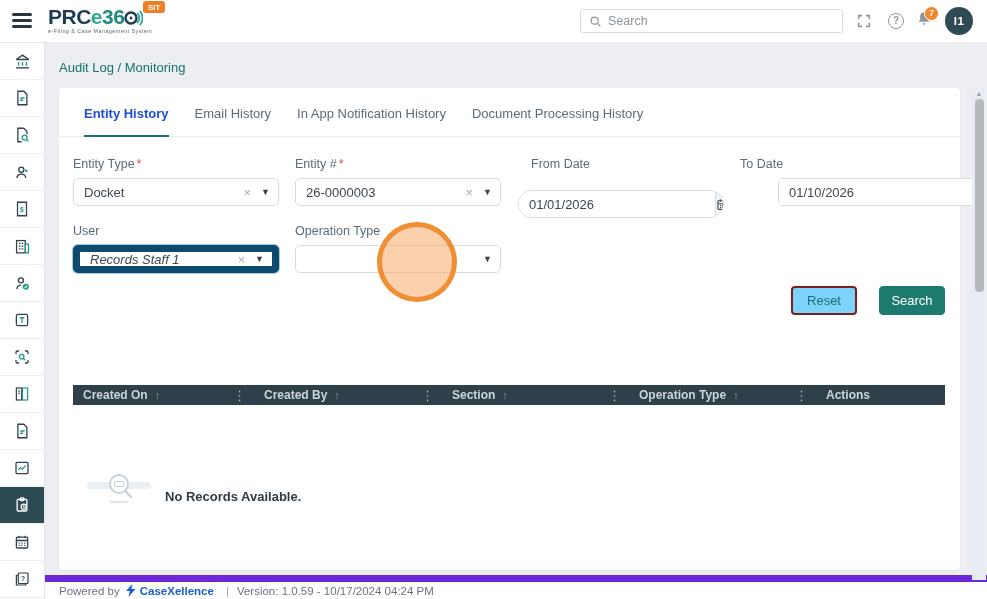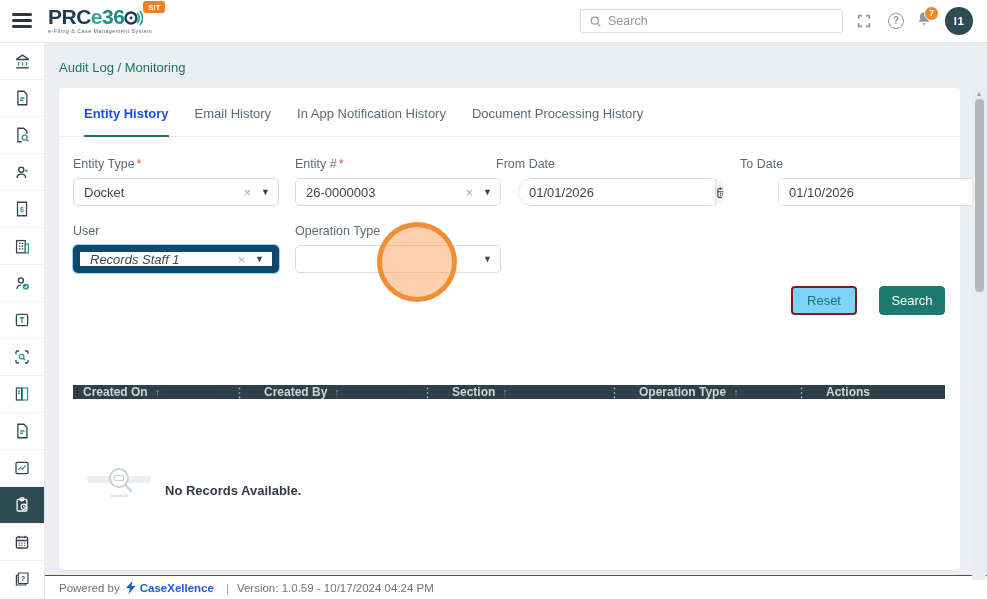--- a/index.html
+++ b/index.html
@@ -54,35 +54,35 @@
   .datebox { position:absolute; width:206px; height:28px; border:1px solid #d6dbe0; border-radius:5px; background:#fff; display:flex; overflow:hidden; }
   .datebox input { border:none; outline:none; flex:1; padding:0 10px; font-size:13px; color:#3c4752; font-family:"Liberation Sans",sans-serif; }
   .cal-btn { width:28px; background:#f3f4f5; border-left:1px solid #d9dcdf; display:flex; align-items:center; justify-content:center; cursor:pointer; }
 
   .btn { position:absolute; width:66px; height:29px; border-radius:4px; font-size:13px; font-family:"Liberation Sans",sans-serif; cursor:pointer; }
   .btn-reset { background:#7dd3fc; border:2px solid #7f1d1d; color:#17736b; }
   .btn-search { background:#1d7a6e; border:1px solid #1d7a6e; color:#fff; }
 
   
   .grid { position:absolute; left:14px; top:297px; width:872px; }
-  .grid-head { display:flex; background:#2e4049; height:14px; align-items:center; }
+  .grid-head { display:flex; background:#2e4049; height:20px; align-items:center; }
   .gh-cell { display:flex; align-items:center; padding:0 8px 0 10px; height:100%; }
   .gh-cell:nth-child(1){ width:181px; } .gh-cell:nth-child(2){ width:188px; }
   .gh-cell:nth-child(3){ width:187px; } .gh-cell:nth-child(4){ width:187px; }
   .gh-cell:nth-child(5){ width:129px; }
   .gh-label { font-size:12px; font-weight:700; color:#ccd4d8; }
   .sort-arrow { font-size:11px; color:#8b9aa1; margin-left:7px; cursor:pointer; }
   .kebab { margin-left:auto; color:#aeb8bd; font-size:13px; cursor:pointer; letter-spacing:0; }
   .grid-body { height:155px; background:#fff; display:flex; flex-direction:row; align-items:center; padding-top:16px; }
   .empty-text { font-size:13px; font-weight:700; color:#2f3a45; margin-top:12px; }
 
   
   .click-ring { position:absolute; left:377px; top:222px; width:80px; height:80px; border-radius:50%; background:rgba(246,170,105,0.55); border:5px solid rgba(238,138,44,0.95); z-index:50; pointer-events:none; }
 
-  .footer { position:absolute; left:45px; top:575px; width:942px; height:24px; background:#fff; border-top:1px solid #6d28d9; display:flex; align-items:center; padding-left:14px; font-size:11.5px; color:#6b7480; z-index:15; }
+  .footer { position:absolute; left:45px; top:575px; width:942px; height:24px; background:#fff; border-top:7px solid #6d28d9; display:flex; align-items:center; padding-left:14px; font-size:11.5px; color:#6b7480; z-index:15; }
   .footer .brand { color:#1a5fd0; font-weight:700; margin:0 4px; }
   .footer .sep { margin:0 8px; color:#9aa3ab; }
 
   .scrollbar { position:absolute; right:1px; top:88px; width:14px; height:492px; background:#e8edf3; z-index:30; }
   .sb-arrow { position:absolute; top:2px; left:0; width:14px; text-align:center; font-size:7px; color:#99a1a8; }
   .sb-thumb { position:absolute; top:11px; left:2.5px; width:9px; height:193px; background:#b5b9be; border-radius:4px; cursor:pointer; }
 </style>
 </head>
 <body>
 
@@ -240,34 +240,34 @@
 <div class="card">
   <div class="tabs">
     <div class="tab active">Entity History</div>
     <div class="tab">Email History</div>
     <div class="tab">In App Notification History</div>
     <div class="tab">Document Processing History</div>
   </div>
 
   <div class="f-label" style="left:14px; top:69px;"><span>Entity Type</span><span class="req">*</span></div>
   <div class="f-label" style="left:236px; top:69px;"><span>Entity #</span><span class="req">*</span></div>
-  <div class="f-label" style="left:437px; top:69px;">From Date</div>
+  <div class="f-label" style="left:472px; top:69px;">From Date</div>
   <div class="f-label" style="left:681px; top:69px;text-align:center;">To Date</div>
 
   <div class="selbox" style="left:14px; top:90px;">
     <span class="val">Docket</span>
     <span class="clear">×</span>
     <span class="caret">▼</span>
   </div>
   <div class="selbox" style="left:236px; top:90px;">
     <span class="val">26-0000003</span>
     <span class="clear">×</span>
     <span class="caret">▼</span>
   </div>
-  <div class="datebox" style="left:459px; top:90px;border-radius:14px;">
+  <div class="datebox" style="left:459px; top:102px;border-radius:14px;">
     <input type="text" readonly="" value="01/01/2026" style="">
     <div class="cal-btn">
       <svg width="13" height="13" viewBox="0 0 24 24" fill="none" stroke="#3a434d" stroke-width="2">
           <rect x="3.5" y="5" width="17" height="16" rx="1.5"></rect>
           <path d="M8 2.5V7M16 2.5V7M3.5 10.5h17"></path>
           <path d="M7.5 14h2M11 14h2M14.5 14h2M7.5 17.5h2M11 17.5h2"></path>
         </svg>
     </div>
   </div>
   <div class="datebox" style="left:719px; top:90px;">

